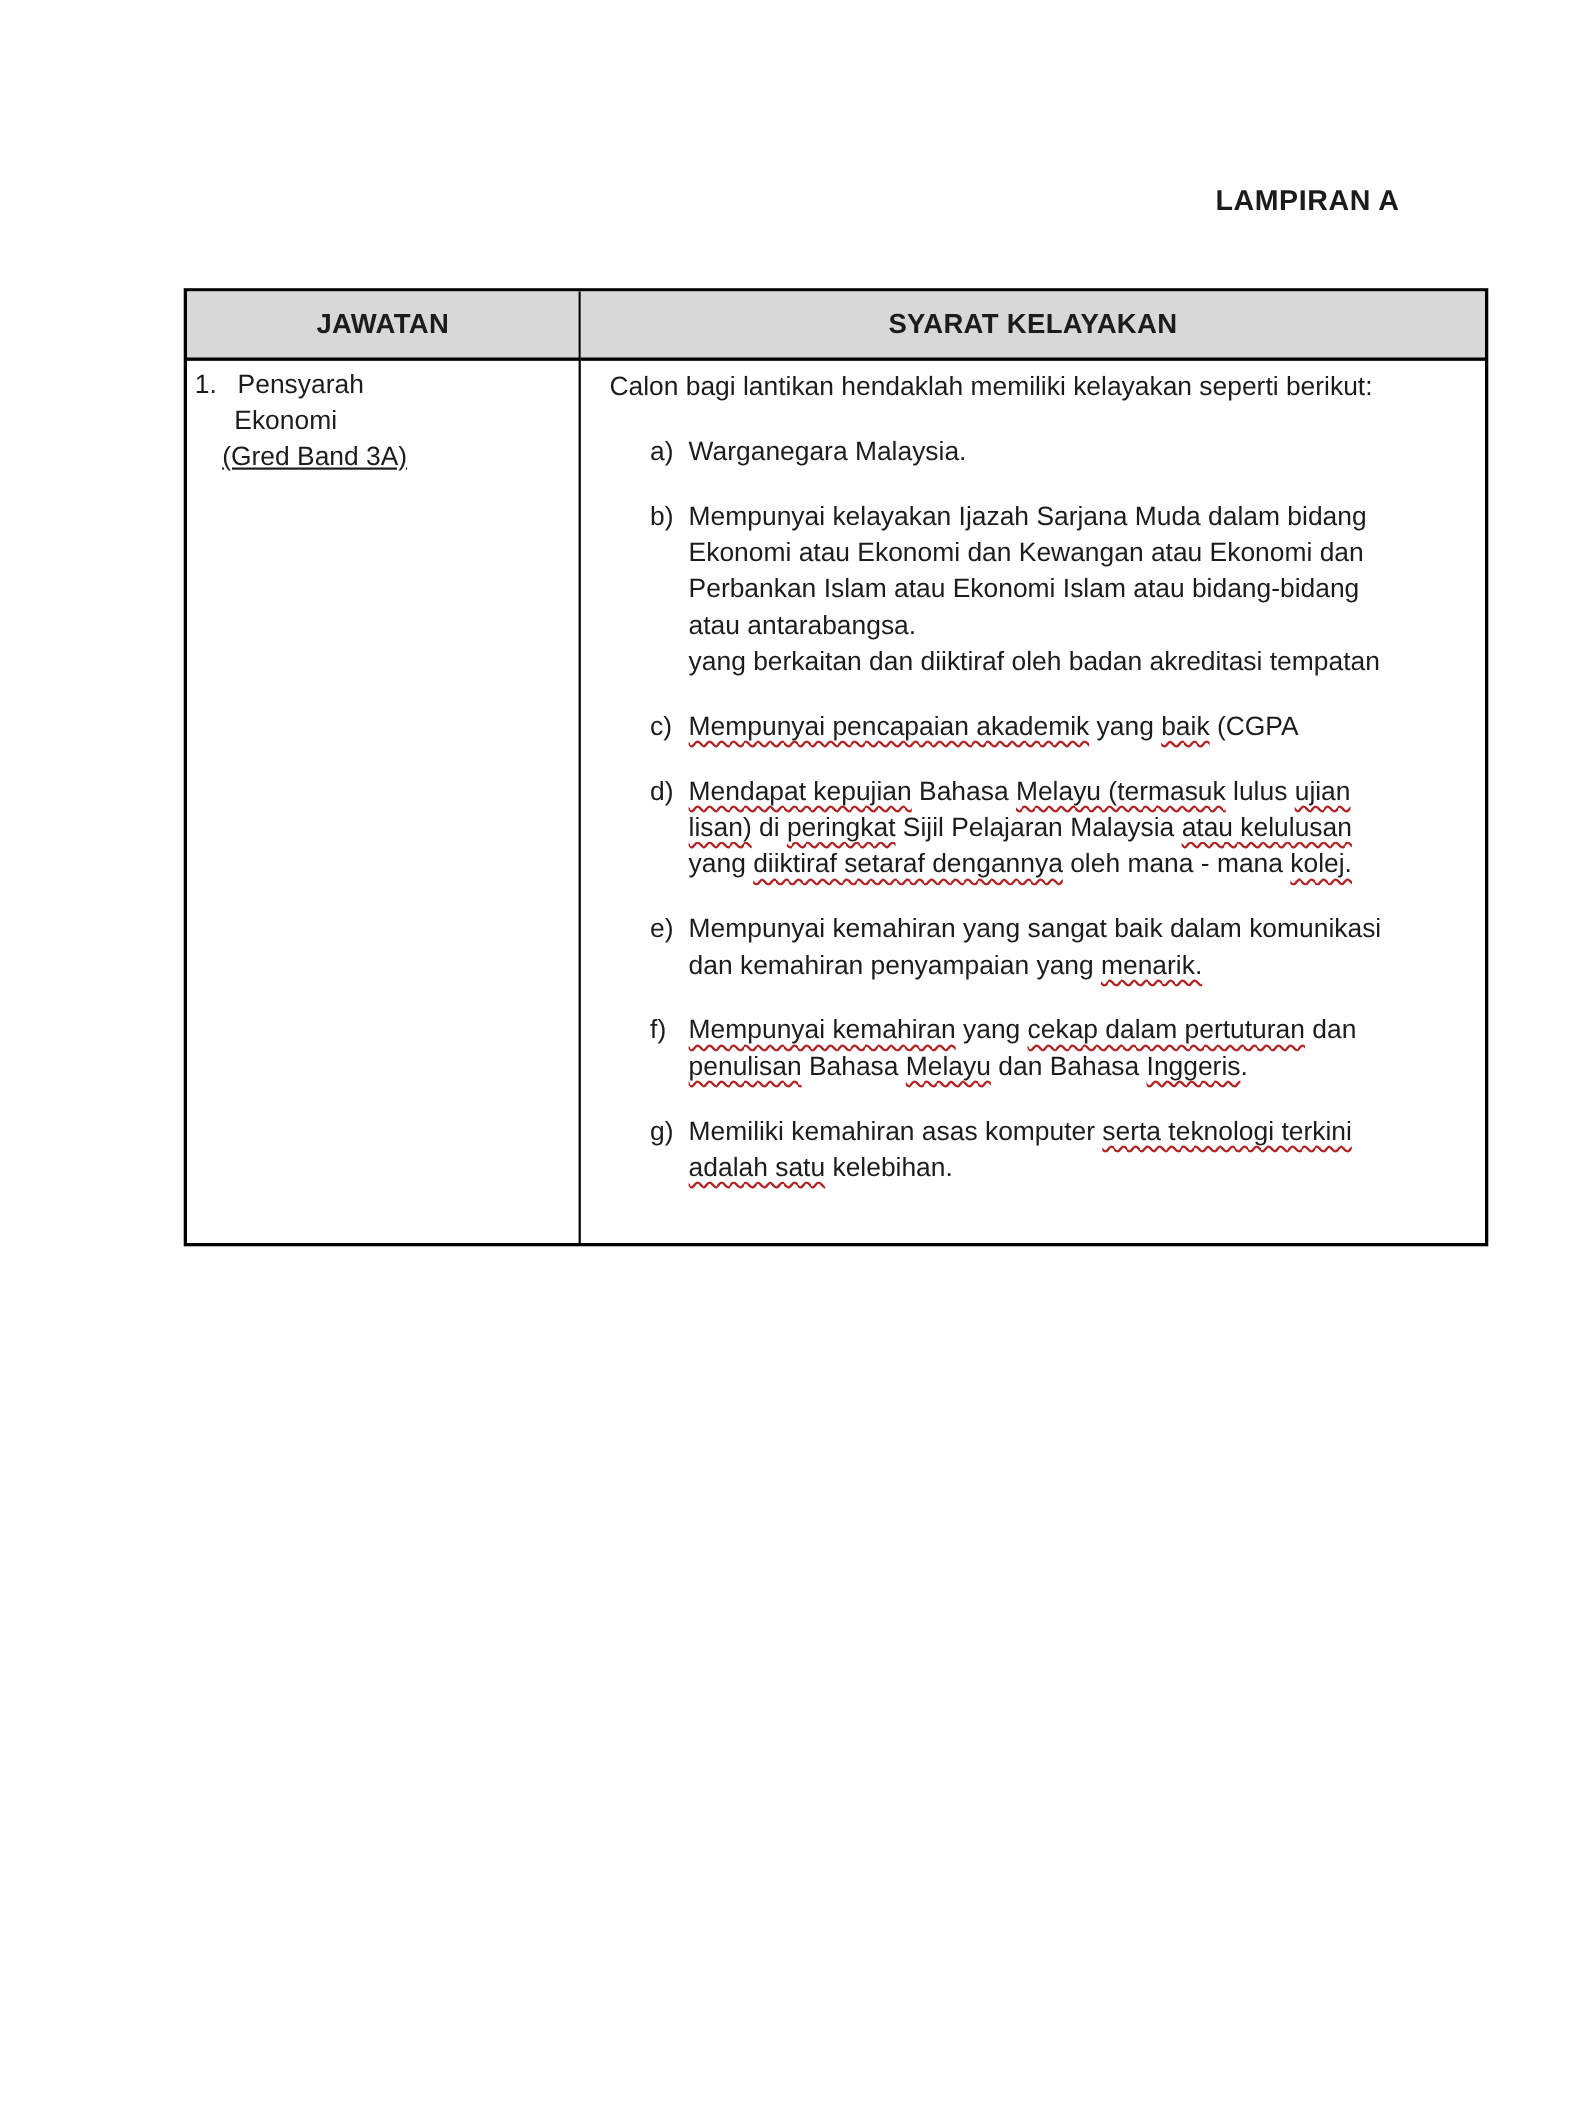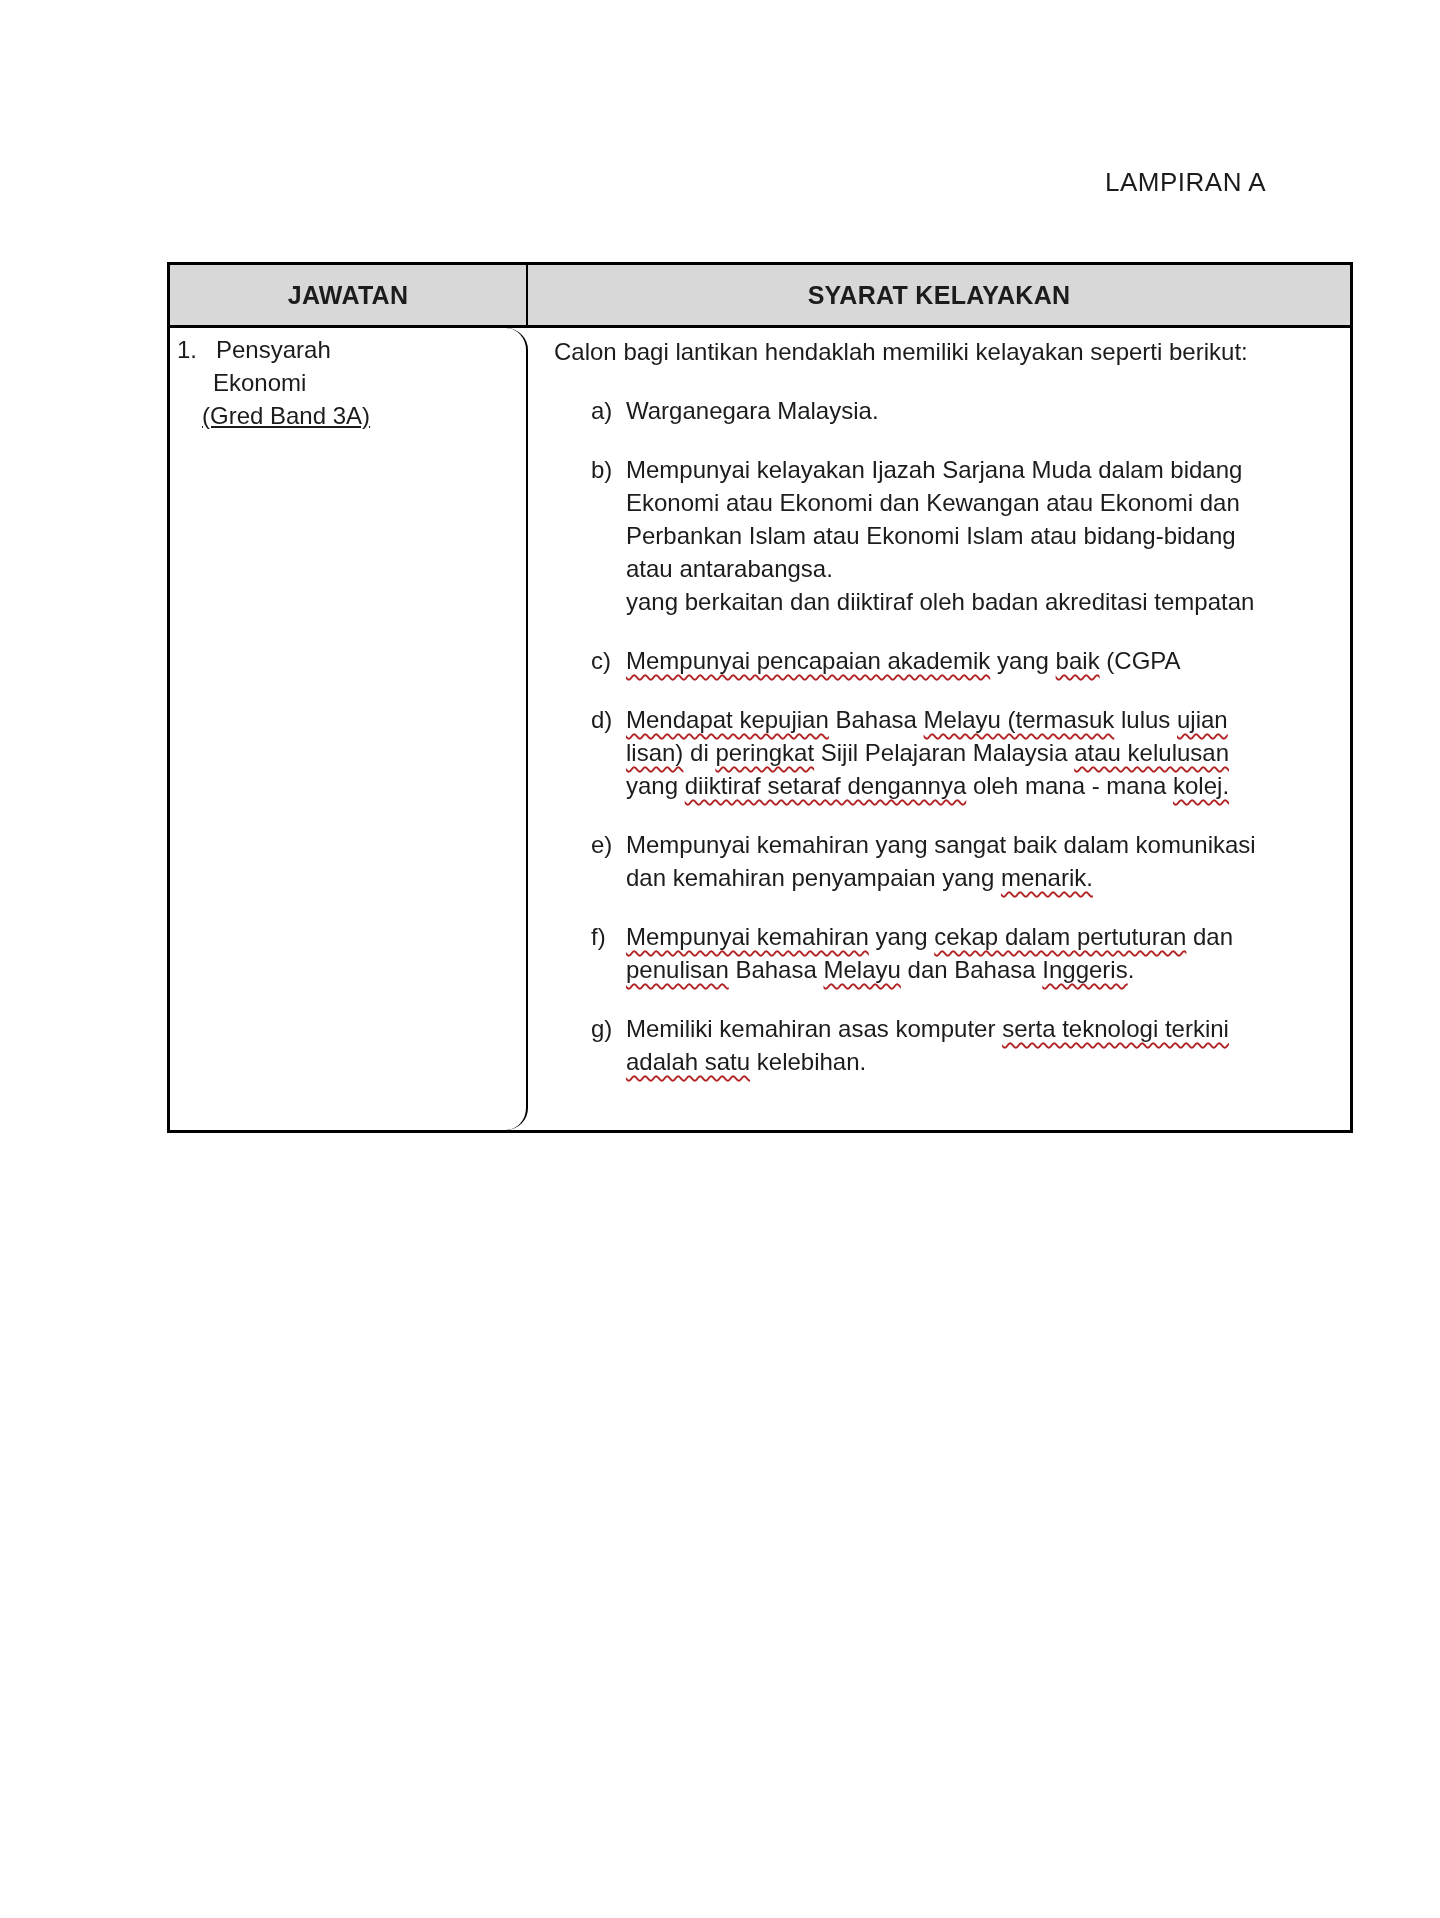--- a/index.html
+++ b/index.html
@@ -16,21 +16,21 @@
     background: #ffffff;
     position: relative;
     font-family: "Liberation Sans", sans-serif;
     color: var(--text);
   }
   .annex {
     position: absolute;
     left: 1105px;
     top: 167px;
     font-size: 26px;
-    font-weight: normal;
+    font-weight: bold;
     letter-spacing: 0.5px;
   }
   .doc-table {
     position: absolute;
     left: 167px;
     top: 262px;
     width: 1186px;
     height: 871px;
     border: 3px solid var(--border);
     display: grid;
@@ -45,21 +45,20 @@
     justify-content: center;
     font-weight: bold;
     font-size: 25px;
     letter-spacing: 0.3px;
   }
   .colsep { border-right: 2px solid var(--border); }
   .body-cell {
     font-size: 24px;
     line-height: 33px;
     overflow: hidden;
-    border-radius: 22px;
   }
   .body-cell.jawatan { padding: 5px 6px 5px 7px; }
   .jw-num { display: inline-block; width: 39px; }
   .jw-line { margin-left: 36px; }
   .jw-line.grade { margin-left: 25px; text-decoration: underline; }
   .body-cell.syarat { padding: 7px 10px 7px 26px; }
   .item { display: flex; margin-top: 26px; }
   .item-label { flex: 0 0 35px; width: 35px; margin-left: 37px; }
   .item-body .line { white-space: nowrap; }
   .sq {

